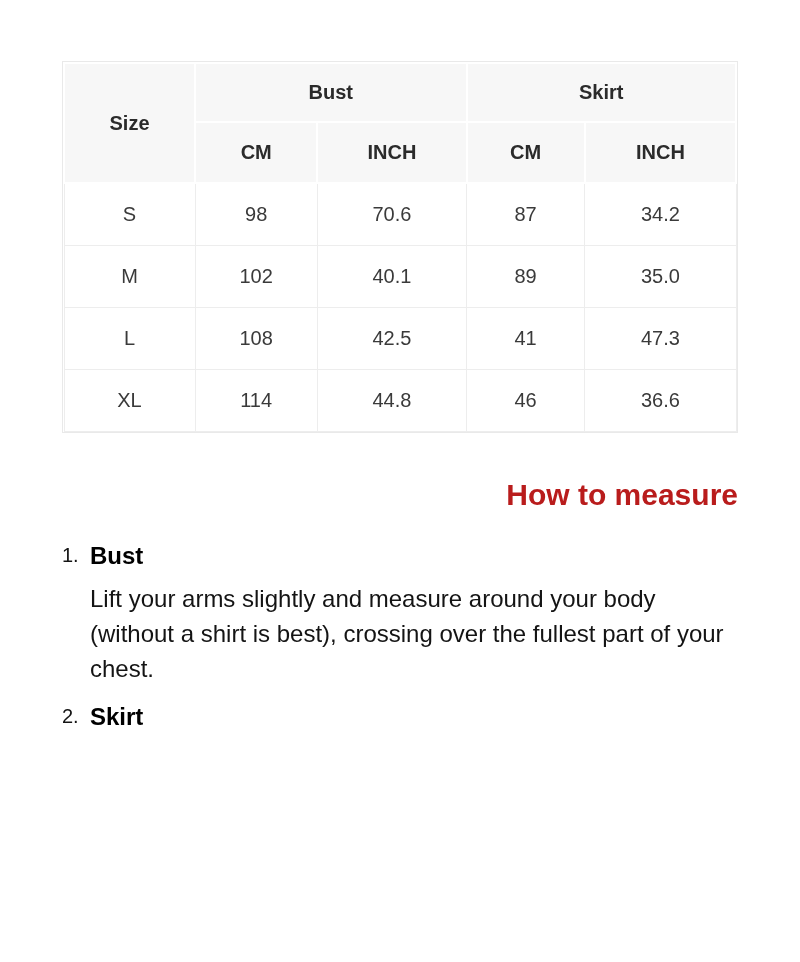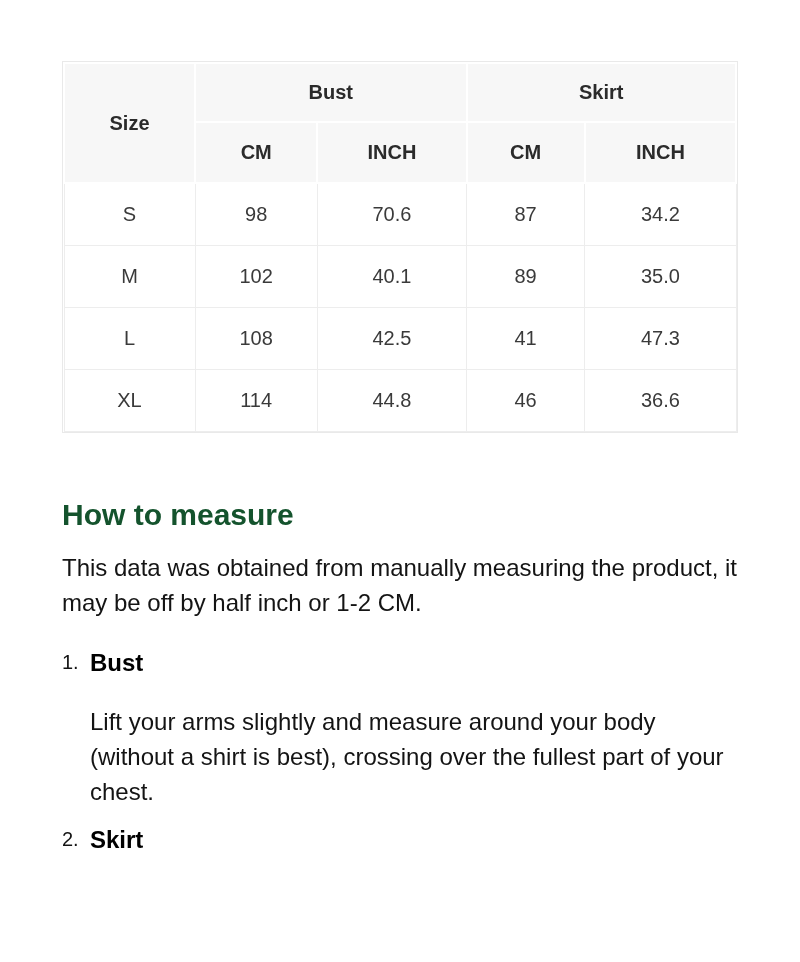--- a/index.html
+++ b/index.html
@@ -48,25 +48,26 @@
     height: 62px;
   }
   col.c-size  { width: 19.5%; }
   col.c-bcm   { width: 18.2%; }
   col.c-binch { width: 22.2%; }
   col.c-scm   { width: 17.6%; }
   col.c-sinch { width: 22.5%; }
 
   
   .htm-title {
-    margin-top: 64px;
+    margin-top: 44px;
     font-size: 30px;
     line-height: 36px;
     font-weight: 700;
-    color: #14532d;
+    color: #b91c1c;
+    text-align: right;
   }
   .htm-intro {
     margin-top: 17px;
     font-size: 24px;
     line-height: 35px;
     color: #141414;
     max-width: 676px;
   }
   .steps { margin-top: 25px; }
   .step { display: flex; align-items: flex-start; margin-bottom: 13px; }
@@ -77,21 +78,21 @@
     color: #141414;
   }
   .step-body { flex: 1 1 auto; }
   .step-title {
     font-size: 24px;
     line-height: 35px;
     font-weight: 700;
     color: #000000;
   }
   .step-desc {
-    margin-top: 24px;
+    margin-top: 8px;
     font-size: 24px;
     line-height: 35px;
     color: #141414;
     max-width: 645px;
   }
 </style>
 </head>
 <body>
 
 <div class="content">
@@ -146,21 +147,20 @@
           <td>44.8</td>
           <td>46</td>
           <td>36.6</td>
         </tr>
       </tbody>
     </table>
   </div>
 
   <h2 class="htm-title">How to measure</h2>
 
-  <p class="htm-intro">This data was obtained from manually measuring the product, it may be off by half inch or 1-2 CM.</p>
 
   <div class="steps">
 
     <div class="step">
       <div class="step-number">1.</div>
       <div class="step-body">
         <div class="step-title">Bust</div>
         <div class="step-desc">Lift your arms slightly and measure around your body (without a shirt is best), crossing over the fullest part of your chest.</div>
       </div>
     </div>

